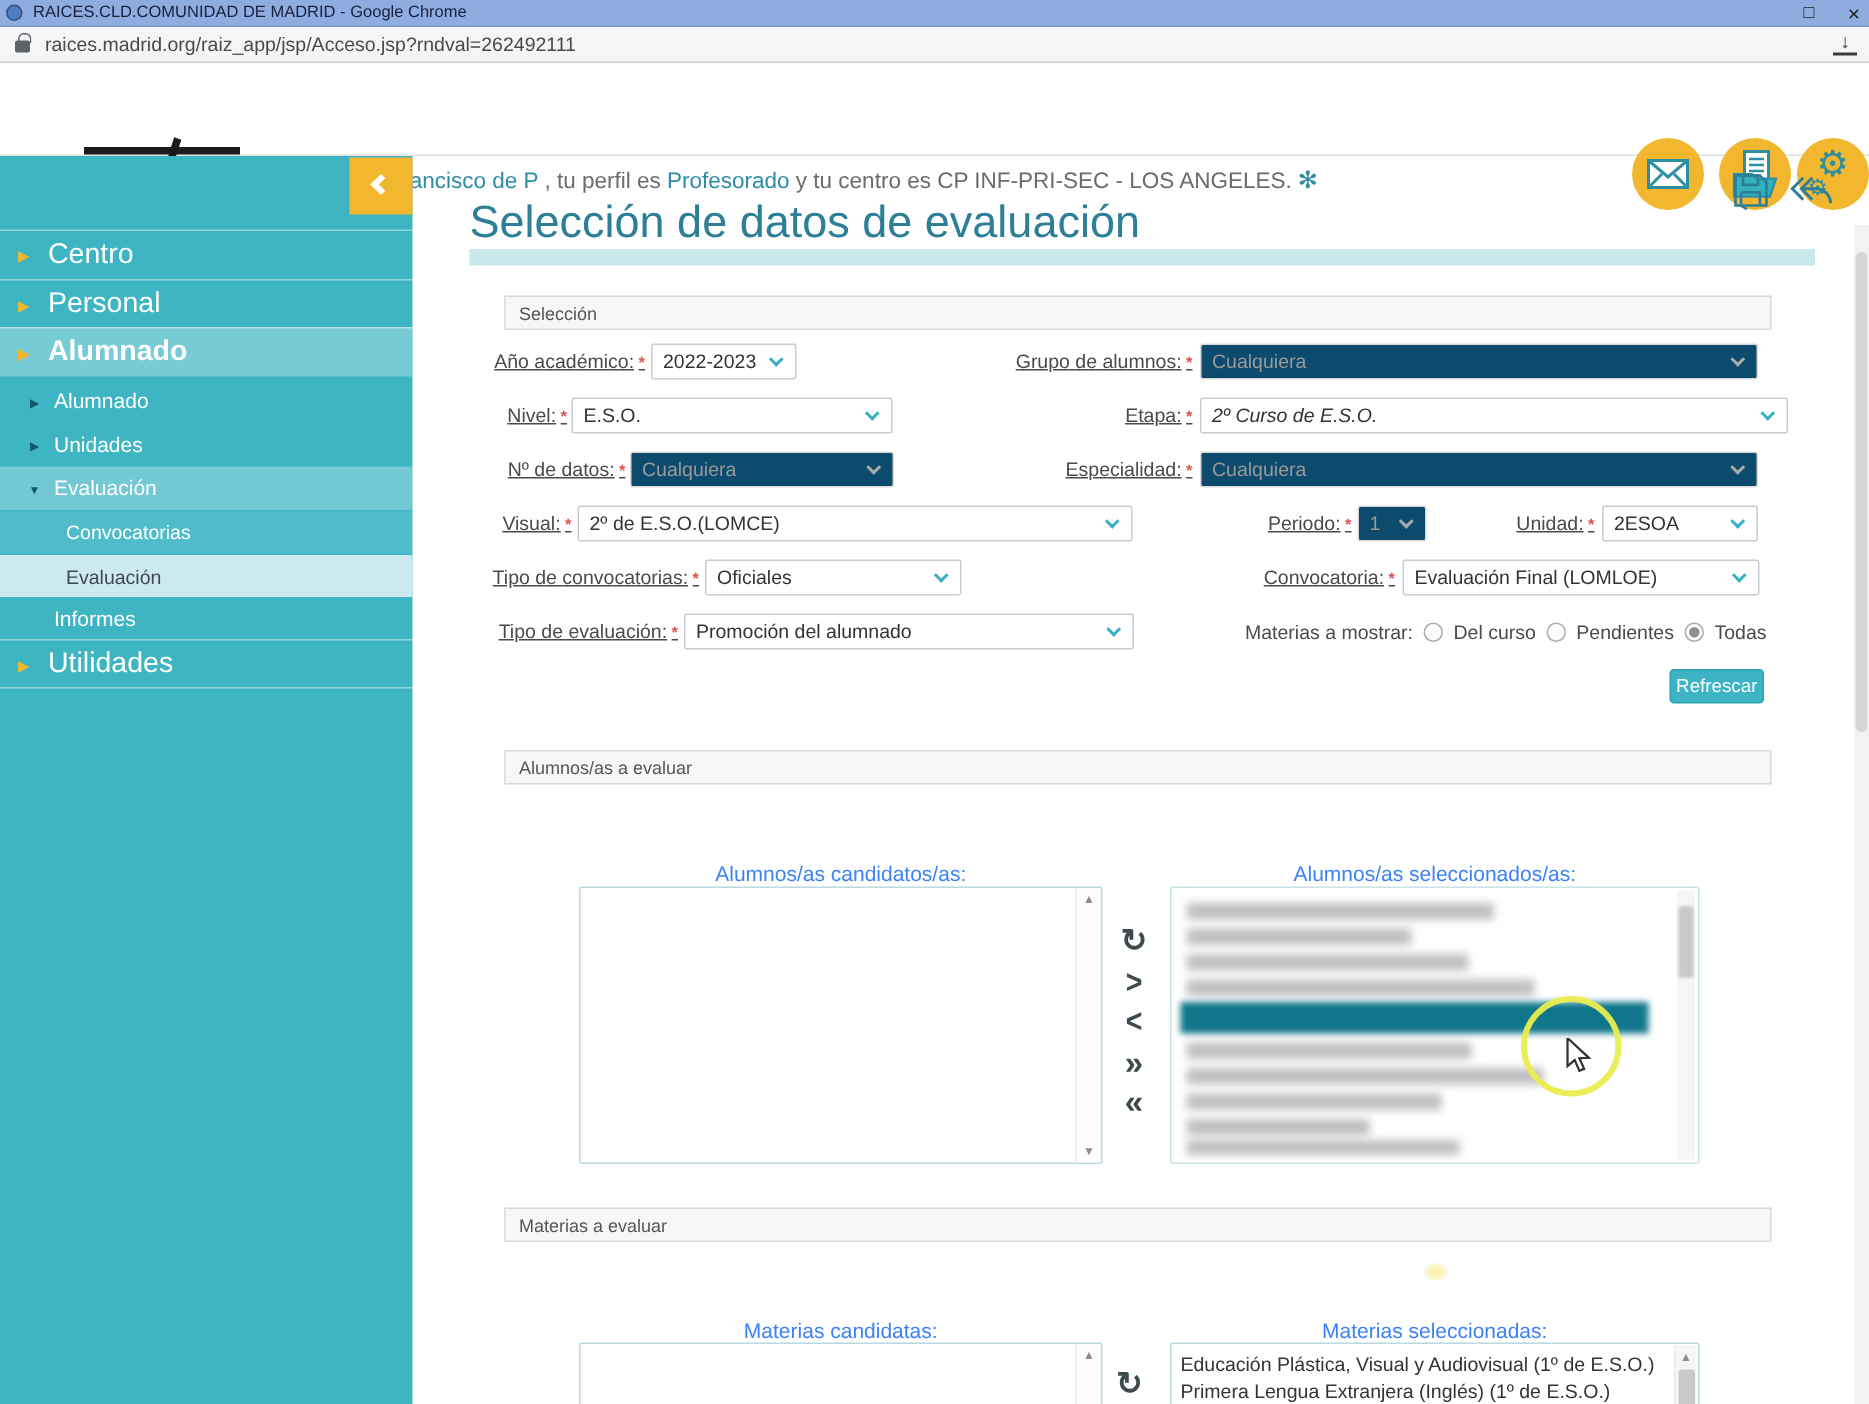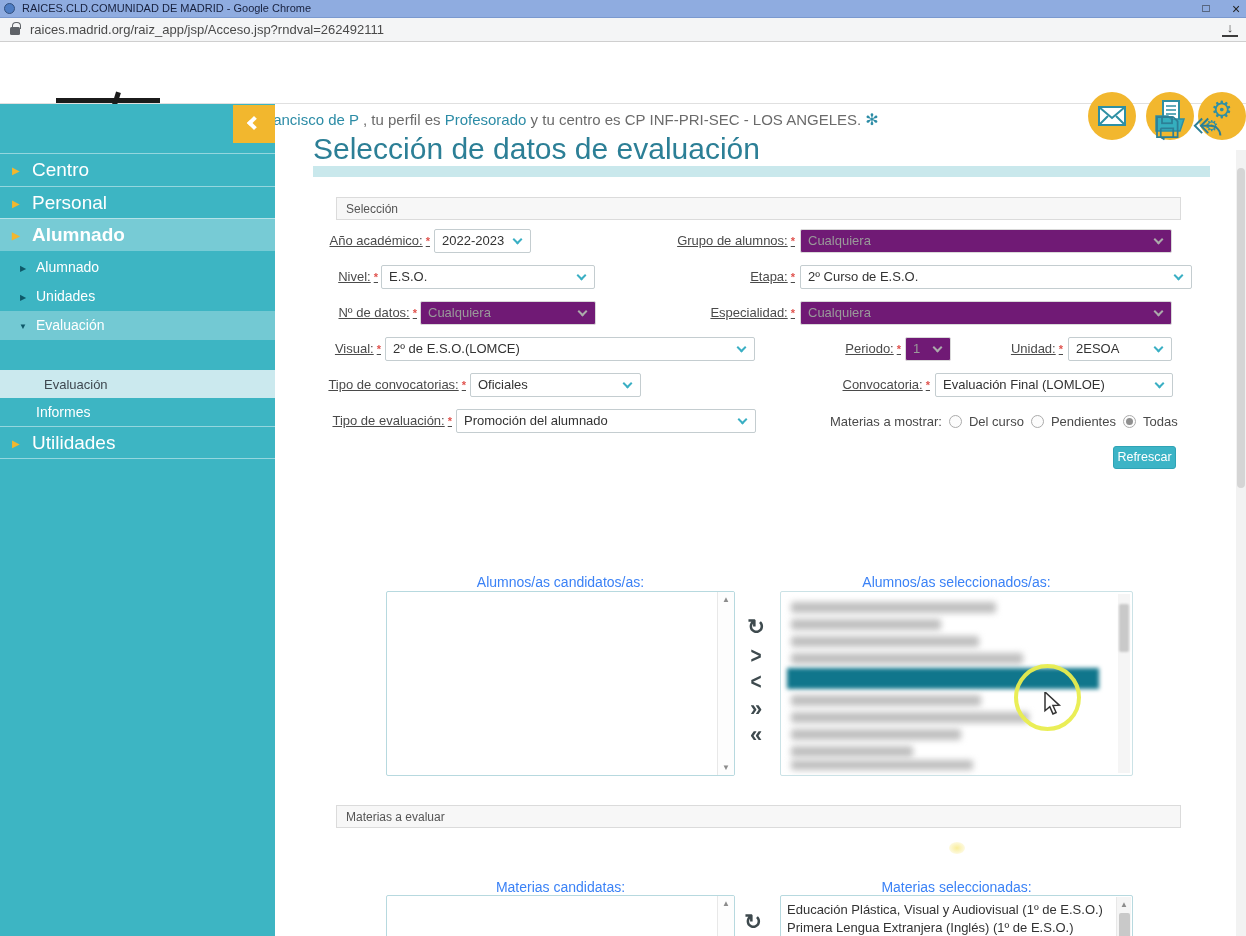--- a/index.html
+++ b/index.html
@@ -48,21 +48,21 @@
 
   
   .page-title { position:absolute; left:313px; top:132px; font-size:30px; color:#2C7F96; }
   .tealstrip { position:absolute; left:313px; top:166px; width:897px; height:11px; background:#C9E8EC; }
   .sectionbar { position:absolute; left:336px; width:845px; height:23px; background:#F7F7F7; border:1px solid #DBDBDB; font-size:12px; color:#555; padding:4px 0 10px 9px; }
 
   .flabel { position:absolute; width:160px; text-align:right; font-size:13px; color:#4A4A4A; line-height:24px;text-decoration:underline; }
   .req { color:#E0524D; font-weight:bold; margin-left:3px; font-size:11px; }
   .sel { position:absolute; height:24px; background:#fff; border:1px solid #C4CDD0; border-radius:2px; font-size:13px; color:#333; line-height:22px; padding-left:7px; overflow:hidden; white-space:nowrap; }
   .sel .chev { position:absolute; right:9px; top:6px; width:7px; height:7px; border-right:2px solid #3AAFC4; border-bottom:2px solid #3AAFC4; transform:rotate(45deg); }
-  .sel.disabled { background:#701a75; border-color:#D9D9D9; color:#9A9A9A; }
+  .sel.disabled { background:#0c4a6e; border-color:#D9D9D9; color:#9A9A9A; }
   .sel.disabled .chev { border-color:#ABABAB; }
 
   .radio-row { position:absolute; left:830px; top:414px; display:flex; align-items:center; gap:7px; font-size:13px; color:#4A4A4A; }
   .radio { width:13px; height:13px; border:1px solid #ABABAB; border-radius:50%; background:#FCFCFC; }
   .radio.checked::after { content:""; display:block; width:7px; height:7px; border-radius:50%; background:#8F8F8F; margin:2px; }
 
   .btn-refrescar { position:absolute; left:1113px; top:446px; width:63px; height:23px; background:#3CB4C6; border:1px solid #2FA3B5; border-radius:3px; color:#fff; font-size:12.5px; text-align:center; line-height:21px; }
 
   .list-label { position:absolute; font-size:14px; color:#3b82f6; text-align:center; }
   .listbox { position:absolute; background:#fff; border:1px solid #B7D9DF; border-radius:2px; overflow:hidden; }
@@ -156,20 +156,23 @@
       <span class="arr dark" style="left:20px; top:10px;">▶</span>
       <span>Alumnado</span>
     </div>
     <div class="s-item s-l2" style="top:179px; height:27px; padding:5px 0 0 36px;">
       <span class="arr dark" style="left:20px; top:10px;">▶</span>
       <span>Unidades</span>
     </div>
     <div class="s-item s-l2 s-expanded" style="top:207px; height:29px; padding:6px 0 0 36px;">
       <span class="arr dark" style="left:19px; top:11px;">▼</span>
       <span>Evaluación</span>
+    </div>
+    <div class="s-item s-l3 s-band" style="top:237px; height:28px; padding:6px 0 0 44px;">
+      <span>Convocatorias</span>
     </div>
     <div class="s-item s-l3 s-selected" style="top:266px; height:28px; padding:7px 0 0 44px;">
       <span>Evaluación</span>
     </div>
     <div class="s-item s-l2" style="top:295px; height:26px; padding:5px 0 0 36px;">
       <span>Informes</span>
     </div>
     <div class="s-item s-l1" style="top:322px; height:32px; padding:5px 0 0 32px;">
       <span class="arr" style="left:12px; top:11px;">▶</span>
       <span>Utilidades</span>
@@ -195,21 +198,21 @@
   <div class="sectionbar" style="top:197px;">Selección</div>
 
   <div class="flabel" style="left:270px; top:229px;"><span>Año académico:</span><span class="req">*</span></div>
   <div class="sel" style="left:434px; top:229px; width:97px;"><span>2022-2023</span><span class="chev"></span></div>
   <div class="flabel" style="left:635px; top:229px;"><span>Grupo de alumnos:</span><span class="req">*</span></div>
   <div class="sel disabled" style="left:800px; top:229px; width:372px;"><span>Cualquiera</span><span class="chev"></span></div>
 
   <div class="flabel" style="left:218px; top:265px;"><span>Nivel:</span><span class="req">*</span></div>
   <div class="sel" style="left:381px; top:265px; width:214px;"><span>E.S.O.</span><span class="chev"></span></div>
   <div class="flabel" style="left:635px; top:265px;"><span>Etapa:</span><span class="req">*</span></div>
-  <div class="sel" style="left:800px; top:265px; width:392px;"><span>2º Curso de E.S.O.</span><span class="chev"></span></div>
+  <div class="sel" style="left:800px; top:265px; width:392px;font-style:italic;"><span>2º Curso de E.S.O.</span><span class="chev"></span></div>
 
   <div class="flabel" style="left:257px; top:301px;"><span>Nº de datos:</span><span class="req">*</span></div>
   <div class="sel disabled" style="left:420px; top:301px; width:176px;"><span>Cualquiera</span><span class="chev"></span></div>
   <div class="flabel" style="left:635px; top:301px;"><span>Especialidad:</span><span class="req">*</span></div>
   <div class="sel disabled" style="left:800px; top:301px; width:372px;"><span>Cualquiera</span><span class="chev"></span></div>
 
   <div class="flabel" style="left:221px; top:337px;"><span>Visual:</span><span class="req">*</span></div>
   <div class="sel" style="left:385px; top:337px; width:370px;"><span>2º de E.S.O.(LOMCE)</span><span class="chev"></span></div>
   <div class="flabel" style="left:741px; top:337px;"><span>Periodo:</span><span class="req">*</span></div>
   <div class="sel disabled" style="left:905px; top:337px; width:46px;"><span>1</span><span class="chev"></span></div>
@@ -228,20 +231,21 @@
     <span class="radio"></span>
     <span>Del curso</span>
     <span class="radio"></span>
     <span>Pendientes</span>
     <span class="radio checked"></span>
     <span>Todas</span>
   </div>
 
   <div class="btn-refrescar">Refrescar</div>
 
+  <div class="sectionbar" style="top:500px;">Alumnos/as a evaluar</div>
   <div class="list-label" style="left:386px; top:574px; width:349px;">Alumnos/as candidatos/as:</div>
   <div class="list-label" style="left:780px; top:574px; width:353px;">Alumnos/as seleccionados/as:</div>
 
   <div class="listbox" style="left:386px; top:591px; width:349px; height:185px;">
     <div class="vscroll">
       <span class="sarrow" style="top:3px;">▲</span>
       <span class="sarrow" style="bottom:3px;">▼</span>
     </div>
   </div>
 

